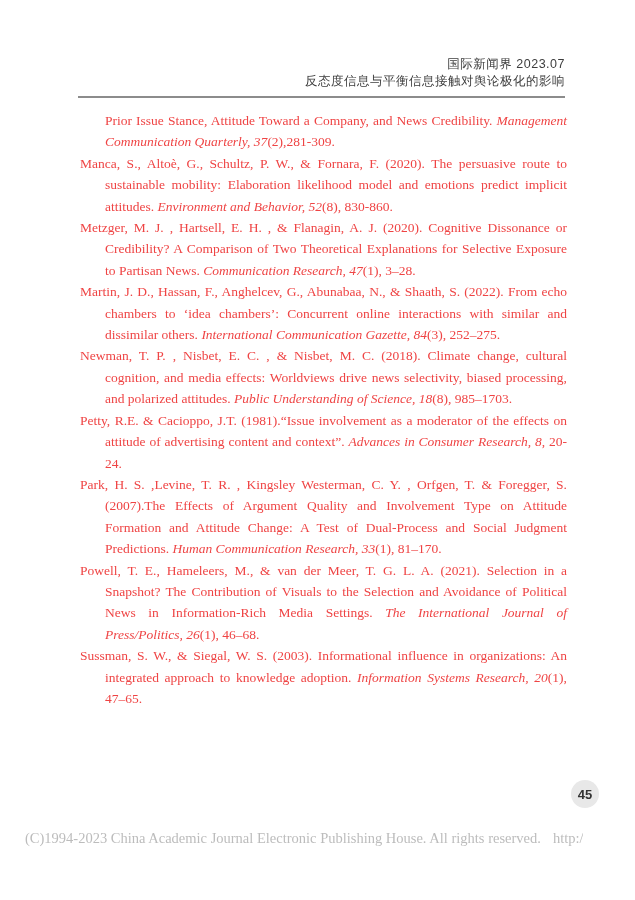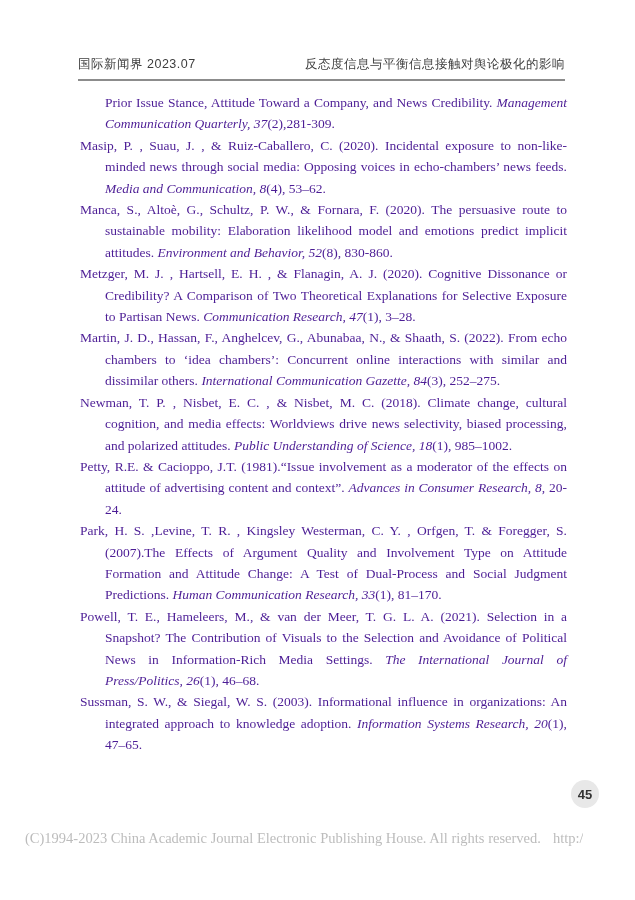--- a/index.html
+++ b/index.html
@@ -1,15 +1,15 @@
 <!DOCTYPE html>
 <html><head>
 <meta charset="utf-8">
 <style>
-  * { margin: 0; padding: 0; box-sizing: border-box; }
+  * { margin: 0; padding: 0; box-sizing: border-box; flex-direction: column; }
   html, body { width: 635px; height: 900px; }
   body {
     position: relative;
     width: 635px;
     height: 900px;
     background: #ffffff;
     overflow: hidden;
     font-family: "Liberation Serif", serif;
   }
   
@@ -24,26 +24,26 @@
     padding-bottom: 6px;
     border-bottom: 2px solid #8c8c8c;
     font-family: "Liberation Sans", sans-serif;
     font-size: 12.5px;
     color: #3d3d3d;
     letter-spacing: 0.5px;
   }
   
   .reference-list {
     position: absolute;
-    top: 92px;
+    top: 110px;
     left: 80px;
     width: 487px;
     font-size: 13.5px;
     line-height: 21.4px;
-    color: #4c1d95;
+    color: #ef4444;
     text-align: justify;
   }
   .reference-list p.ref {
     padding-left: 25px;
     text-indent: -25px;
   }
   .reference-list p.ref.continuation {
     text-indent: 0;
   }
   .reference-list i { font-style: italic; }
@@ -83,25 +83,24 @@
 </head>
 <body>
 
 <div class="page-header">
   <span>国际新闻界  2023.07</span>
   <span>反态度信息与平衡信息接触对舆论极化的影响</span>
 </div>
 
 <div class="reference-list">
     <p class="ref continuation"><span>Prior Issue Stance, Attitude Toward a Company, and News Credibility. </span><i>Management Communication Quarterly, 37</i><span>(2),281-309.</span></p>
-    <p class="ref"><span>Masip, P. , Suau, J. , &amp; Ruiz-Caballero, C. (2020). Incidental exposure to non-like-minded news through social media: Opposing voices in echo-chambers’ news feeds. </span><i>Media and Communication, 8</i><span>(4), 53–62.</span></p>
     <p class="ref"><span>Manca, S., Altoè, G., Schultz, P. W., &amp; Fornara, F. (2020). The persuasive route to sustainable mobility: Elaboration likelihood model and emotions predict implicit attitudes. </span><i>Environment and Behavior, 52</i><span>(8), 830-860.</span></p>
     <p class="ref"><span>Metzger, M. J. , Hartsell, E. H. , &amp; Flanagin, A. J. (2020). Cognitive Dissonance or Credibility? A Comparison of Two Theoretical Explanations for Selective Exposure to Partisan News. </span><i>Communication Research, 47</i><span>(1), 3–28.</span></p>
     <p class="ref"><span>Martin, J. D., Hassan, F., Anghelcev, G., Abunabaa, N., &amp; Shaath, S. (2022). From echo chambers to ‘idea chambers’: Concurrent online interactions with similar and dissimilar others. </span><i>International Communication Gazette, 84</i><span>(3), 252–275.</span></p>
-    <p class="ref"><span>Newman, T. P. , Nisbet, E. C. , &amp; Nisbet, M. C. (2018). Climate change, cultural cognition, and media effects: Worldviews drive news selectivity, biased processing, and polarized attitudes. </span><i>Public Understanding of Science, 18</i><span>(1), 985–1002.</span></p>
+    <p class="ref"><span>Newman, T. P. , Nisbet, E. C. , &amp; Nisbet, M. C. (2018). Climate change, cultural cognition, and media effects: Worldviews drive news selectivity, biased processing, and polarized attitudes. </span><i>Public Understanding of Science, 18</i><span>(8), 985–1703.</span></p>
     <p class="ref"><span>Petty, R.E. &amp; Cacioppo, J.T. (1981).“Issue involvement as a moderator of the effects on attitude of advertising content and context”. </span><i>Advances in Consumer Research, 8</i><span>, 20-24.</span></p>
     <p class="ref"><span>Park, H. S. ,Levine, T. R. , Kingsley Westerman, C. Y. , Orfgen, T. &amp; Foregger, S. (2007).The Effects of Argument Quality and Involvement Type on Attitude Formation and Attitude Change: A Test of Dual-Process and Social Judgment Predictions. </span><i>Human Communication Research, 33</i><span>(1), 81–170.</span></p>
     <p class="ref"><span>Powell, T. E., Hameleers, M., &amp; van der Meer, T. G. L. A. (2021). Selection in a Snapshot? The Contribution of Visuals to the Selection and Avoidance of Political News in Information-Rich Media Settings. </span><i>The International Journal of Press/Politics, 26</i><span>(1), 46–68.</span></p>
     <p class="ref"><span>Sussman, S. W., &amp; Siegal, W. S. (2003). Informational influence in organizations: An integrated approach to knowledge adoption. </span><i>Information Systems Research, 20</i><span>(1), 47–65.</span></p>
   </div>
 
 <div class="page-number-badge">
   <span>45</span>
 </div>
 

